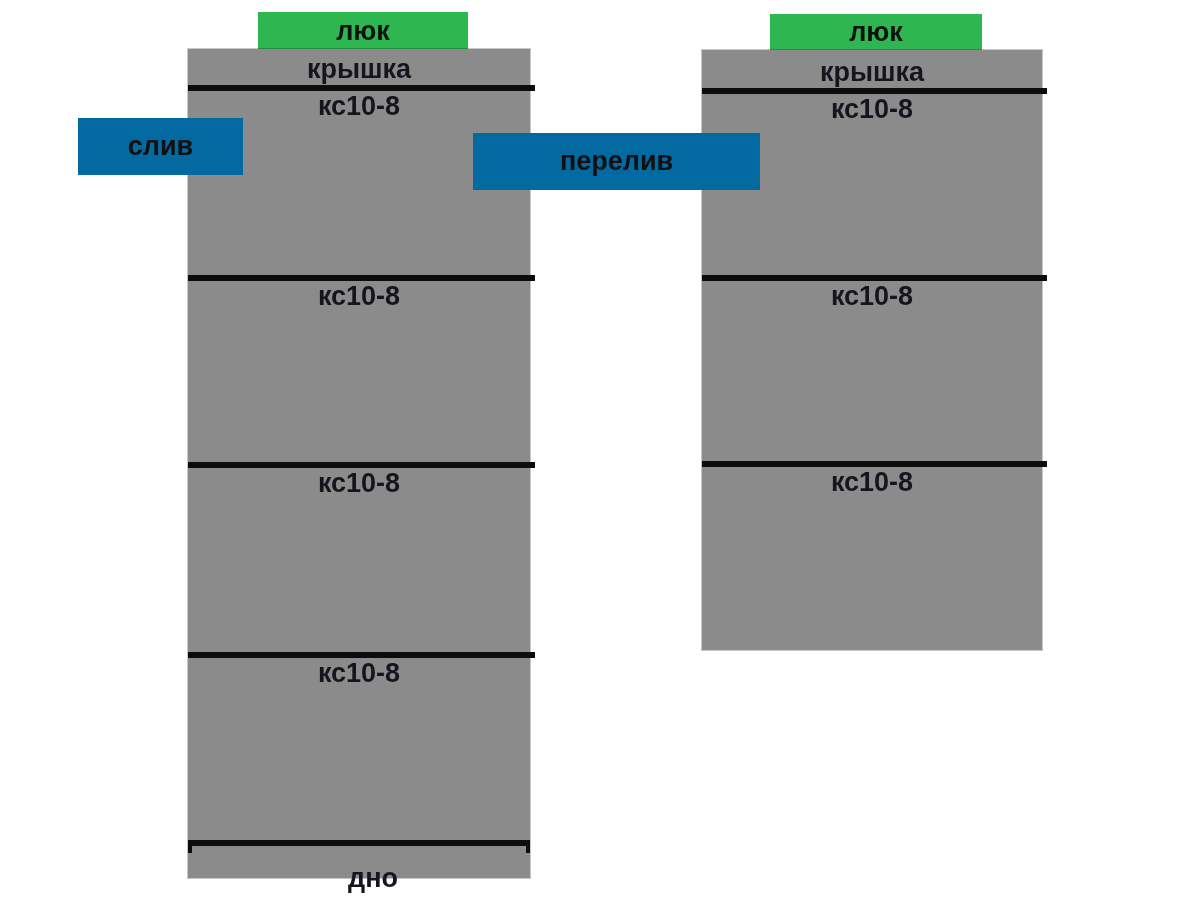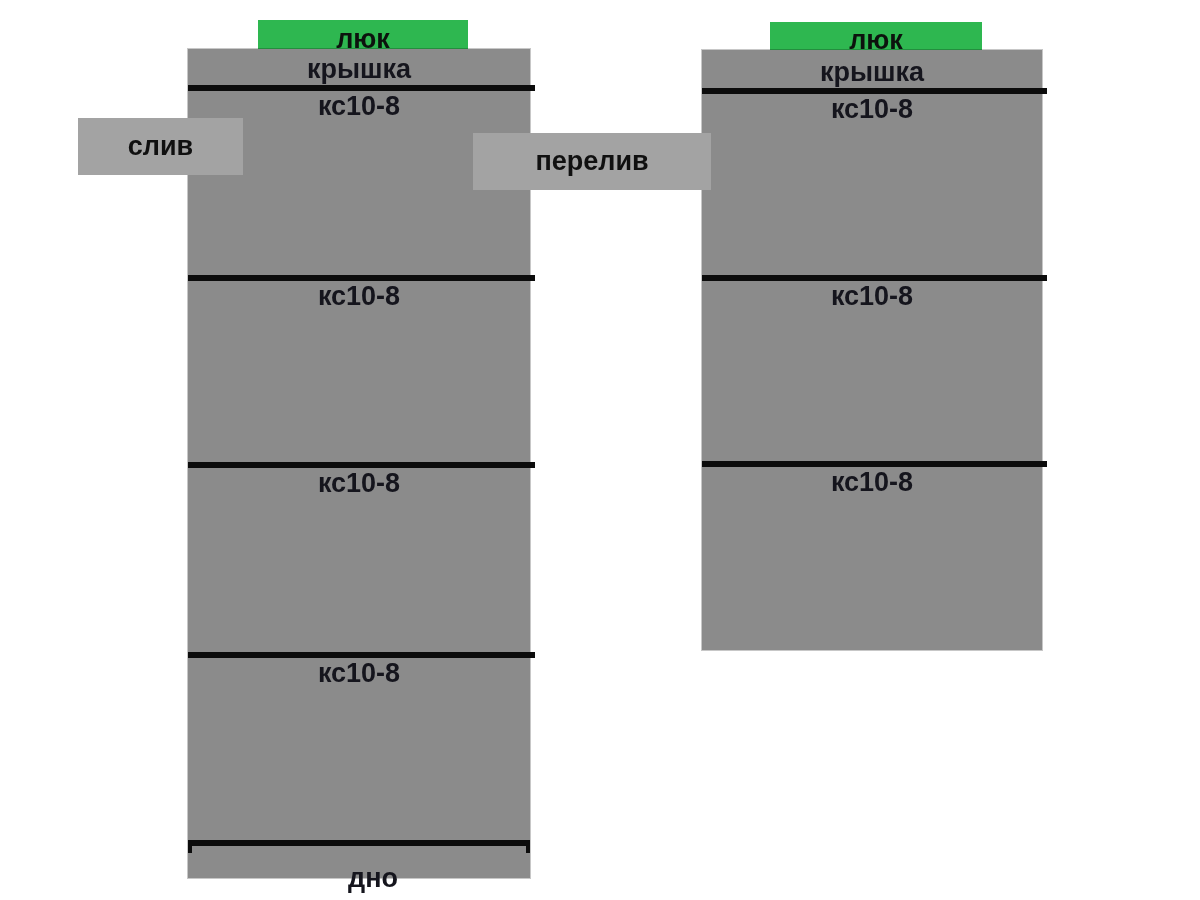--- a/index.html
+++ b/index.html
@@ -21,21 +21,20 @@
   
   .hatch {
     position: absolute;
     background: #2eb750;
     display: flex;
     align-items: center;
     justify-content: center;
     font-size: 27px;
     color: #0c120d;
     z-index: 1;
-    margin-top: 8px;
   }
   .hatch-left  { left: 258px; top: 12px; width: 210px; height: 38px; }
   .hatch-right { left: 770px; top: 14px; width: 212px; height: 37px; }
 
   
   .well {
     position: absolute;
     background: #8b8b8b;
     z-index: 2;
     box-shadow: 0 0 0 1px rgba(0,0,0,0.22);
@@ -84,30 +83,30 @@
     width: 4px;
     height: 13px;
     background: #0c0c0c;
   }
   .hline-ticks::before { left: 0; }
   .hline-ticks::after  { right: 0; }
 
   
   .tag {
     position: absolute;
-    background: #a3a3a3;
+    background: #0369a1;
     display: flex;
     align-items: center;
     justify-content: center;
     font-size: 27px;
     color: #101010;
     z-index: 3;
   }
   .tag-drain    { left: 78px;  top: 118px; width: 165px; height: 57px; }
-  .tag-overflow { left: 473px; top: 133px; width: 238px; height: 57px; }
+  .tag-overflow { left: 473px; top: 133px; width: 287px; height: 57px; }
 </style>
 </head>
 <body>
 
 <div class="canvas">
 
   <div class="hatch hatch-left">
     <span>люк</span>
   </div>
   <div class="hatch hatch-right">

